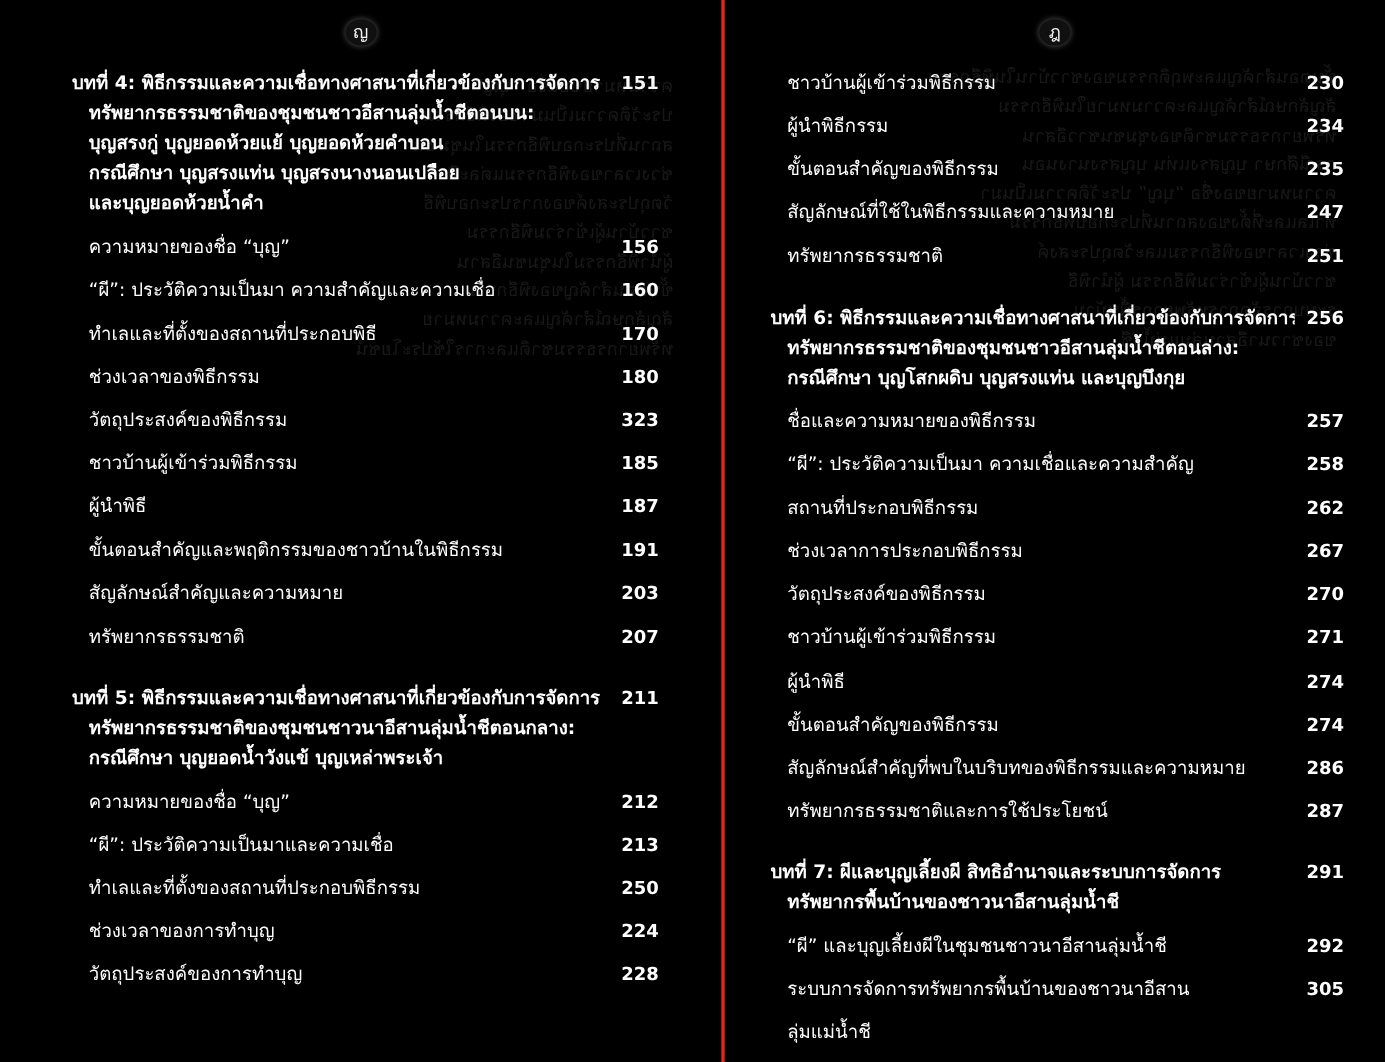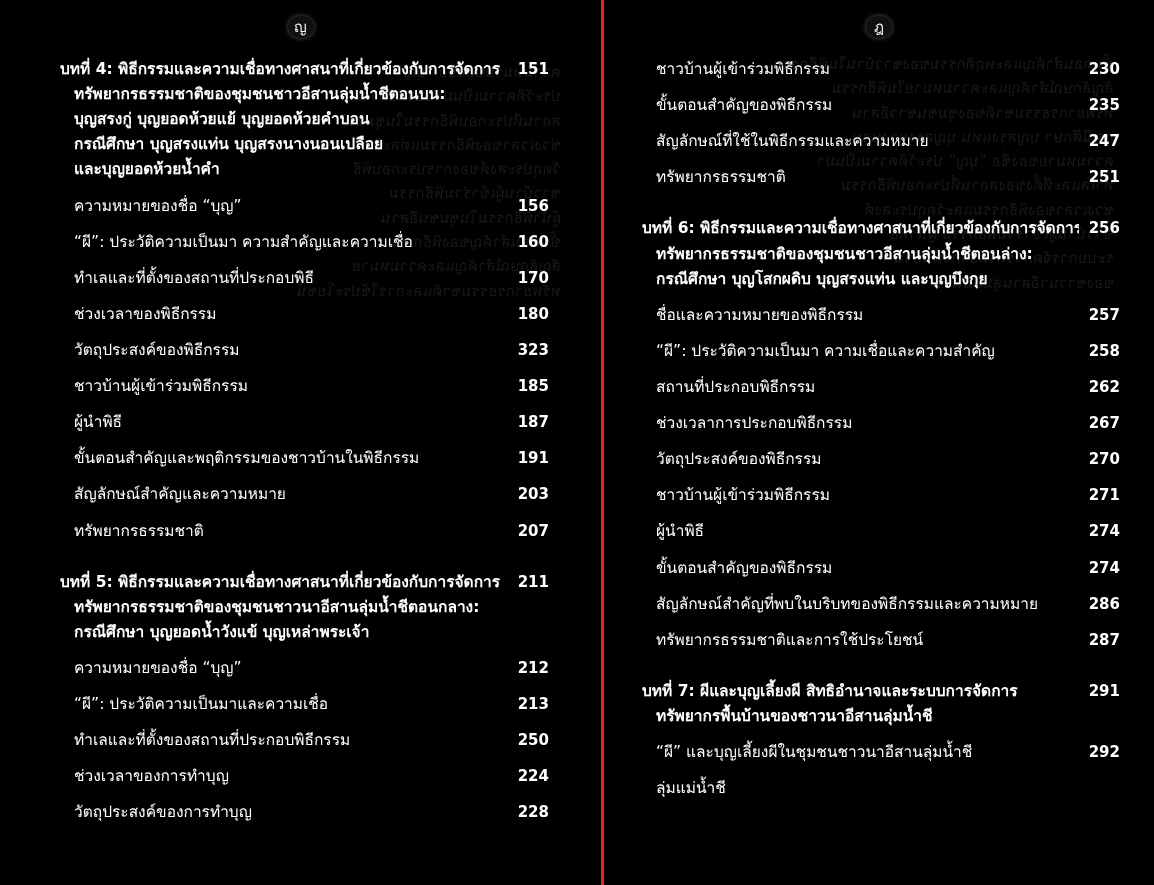--- a/index.html
+++ b/index.html
@@ -234,20 +234,24 @@
     </div>
 
     <div class="toc">
 
       <div class="chapter" style="margin-top:0">
         <div class="row entry indent-1">
           <span class="label">ชาวบ้านผู้เข้าร่วมพิธีกรรม</span>
           <span class="pageno">230</span>
         </div>
         <div class="row entry indent-1">
+          <span class="label">ผู้นำพิธีกรรม</span>
+          <span class="pageno">234</span>
+        </div>
+        <div class="row entry indent-1">
           <span class="label">ขั้นตอนสำคัญของพิธีกรรม</span>
           <span class="pageno">235</span>
         </div>
         <div class="row entry indent-1">
           <span class="label">สัญลักษณ์ที่ใช้ในพิธีกรรมและความหมาย</span>
           <span class="pageno">247</span>
         </div>
         <div class="row entry indent-1">
           <span class="label">ทรัพยากรธรรมชาติ</span>
           <span class="pageno">251</span>
@@ -309,20 +313,24 @@
           <span class="label">บทที่ 7: ผีและบุญเลี้ยงผี  สิทธิอำนาจและระบบการจัดการ</span>
           <span class="pageno">291</span>
         </div>
         <div class="chapter-cont indent-1">ทรัพยากรพื้นบ้านของชาวนาอีสานลุ่มน้ำชี</div>
 
         <div class="row entry indent-1">
           <span class="label">“ผี” และบุญเลี้ยงผีในชุมชนชาวนาอีสานลุ่มน้ำชี</span>
           <span class="pageno">292</span>
         </div>
         <div class="row entry indent-1">
+          <span class="label">ระบบการจัดการทรัพยากรพื้นบ้านของชาวนาอีสาน</span>
+          <span class="pageno">305</span>
+        </div>
+        <div class="row entry indent-1">
           <span class="label">ลุ่มแม่น้ำชี</span>
           <span class="pageno"></span>
         </div>
       </div>
 
     </div>
   </div>
 
 </div>
 

